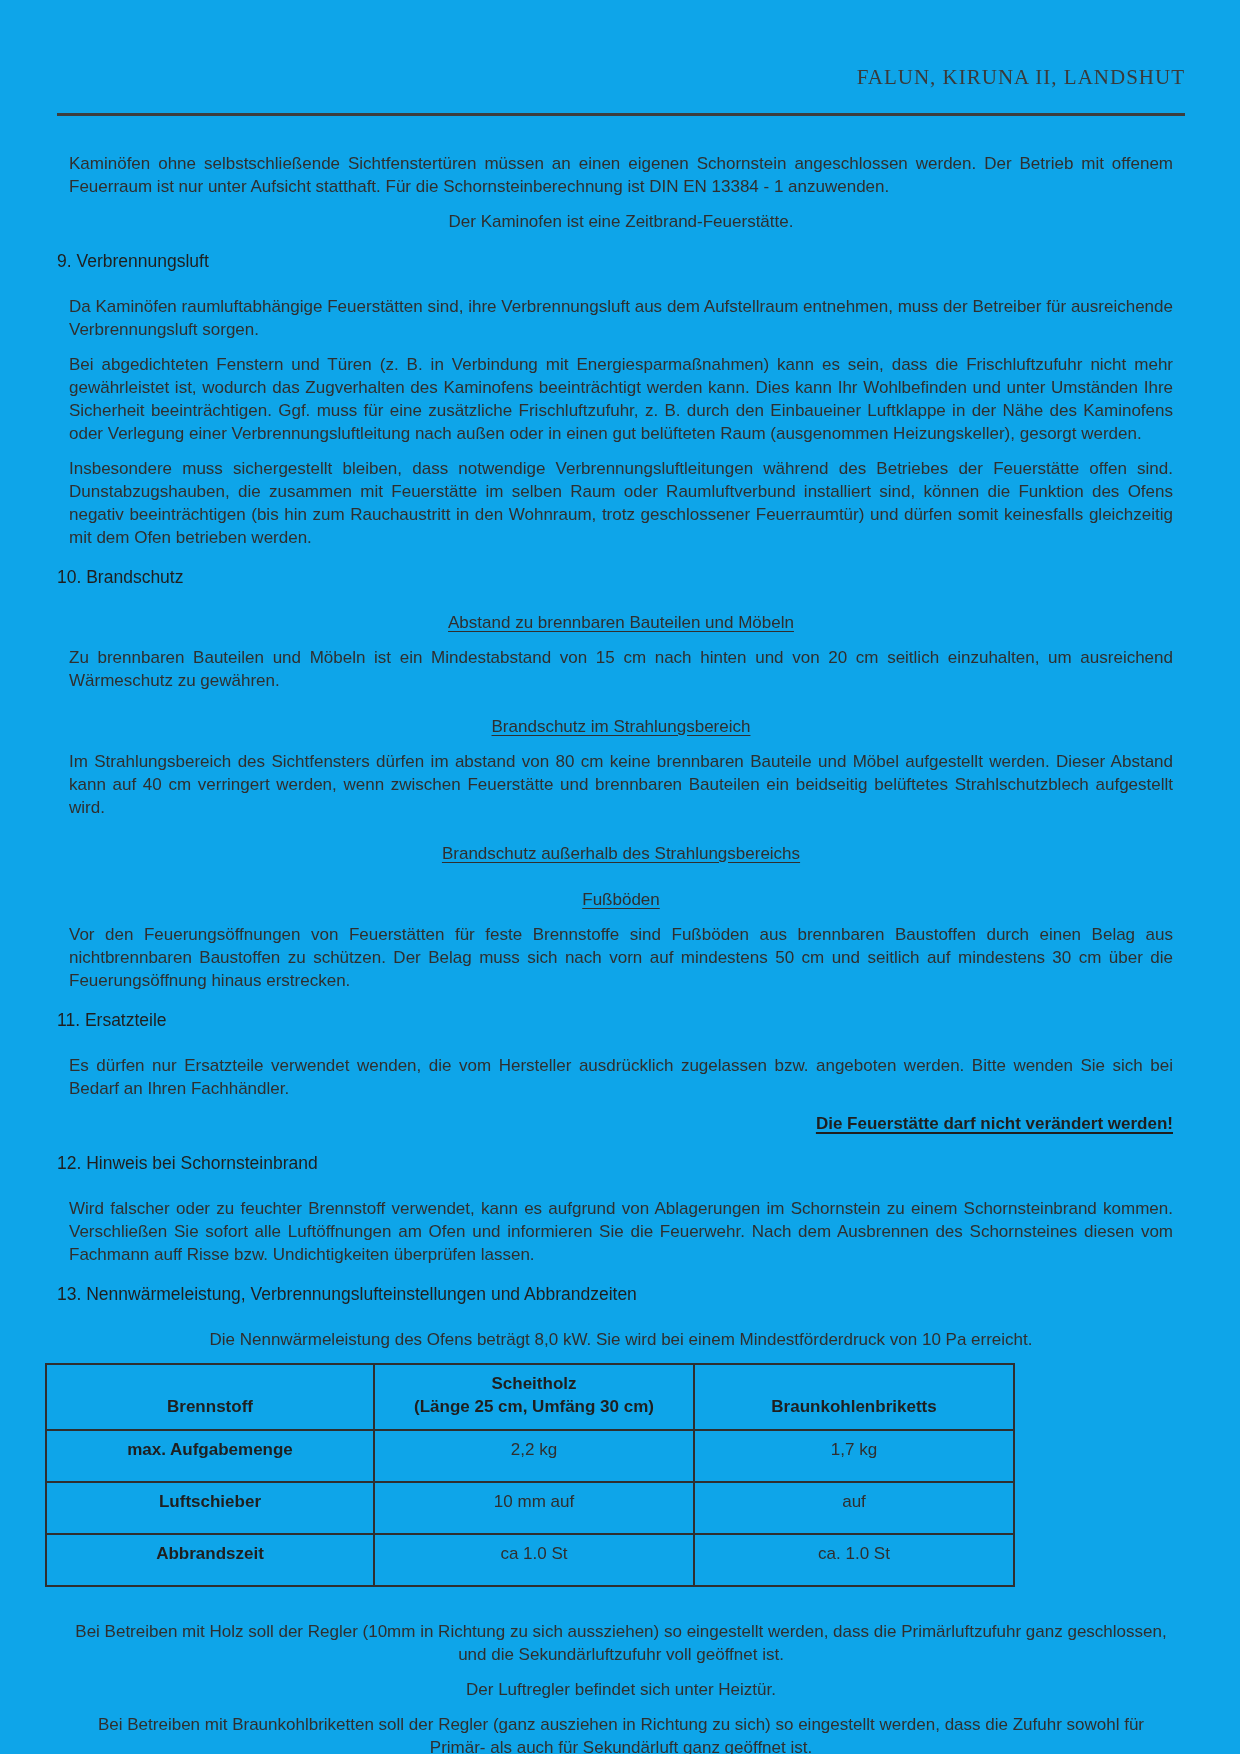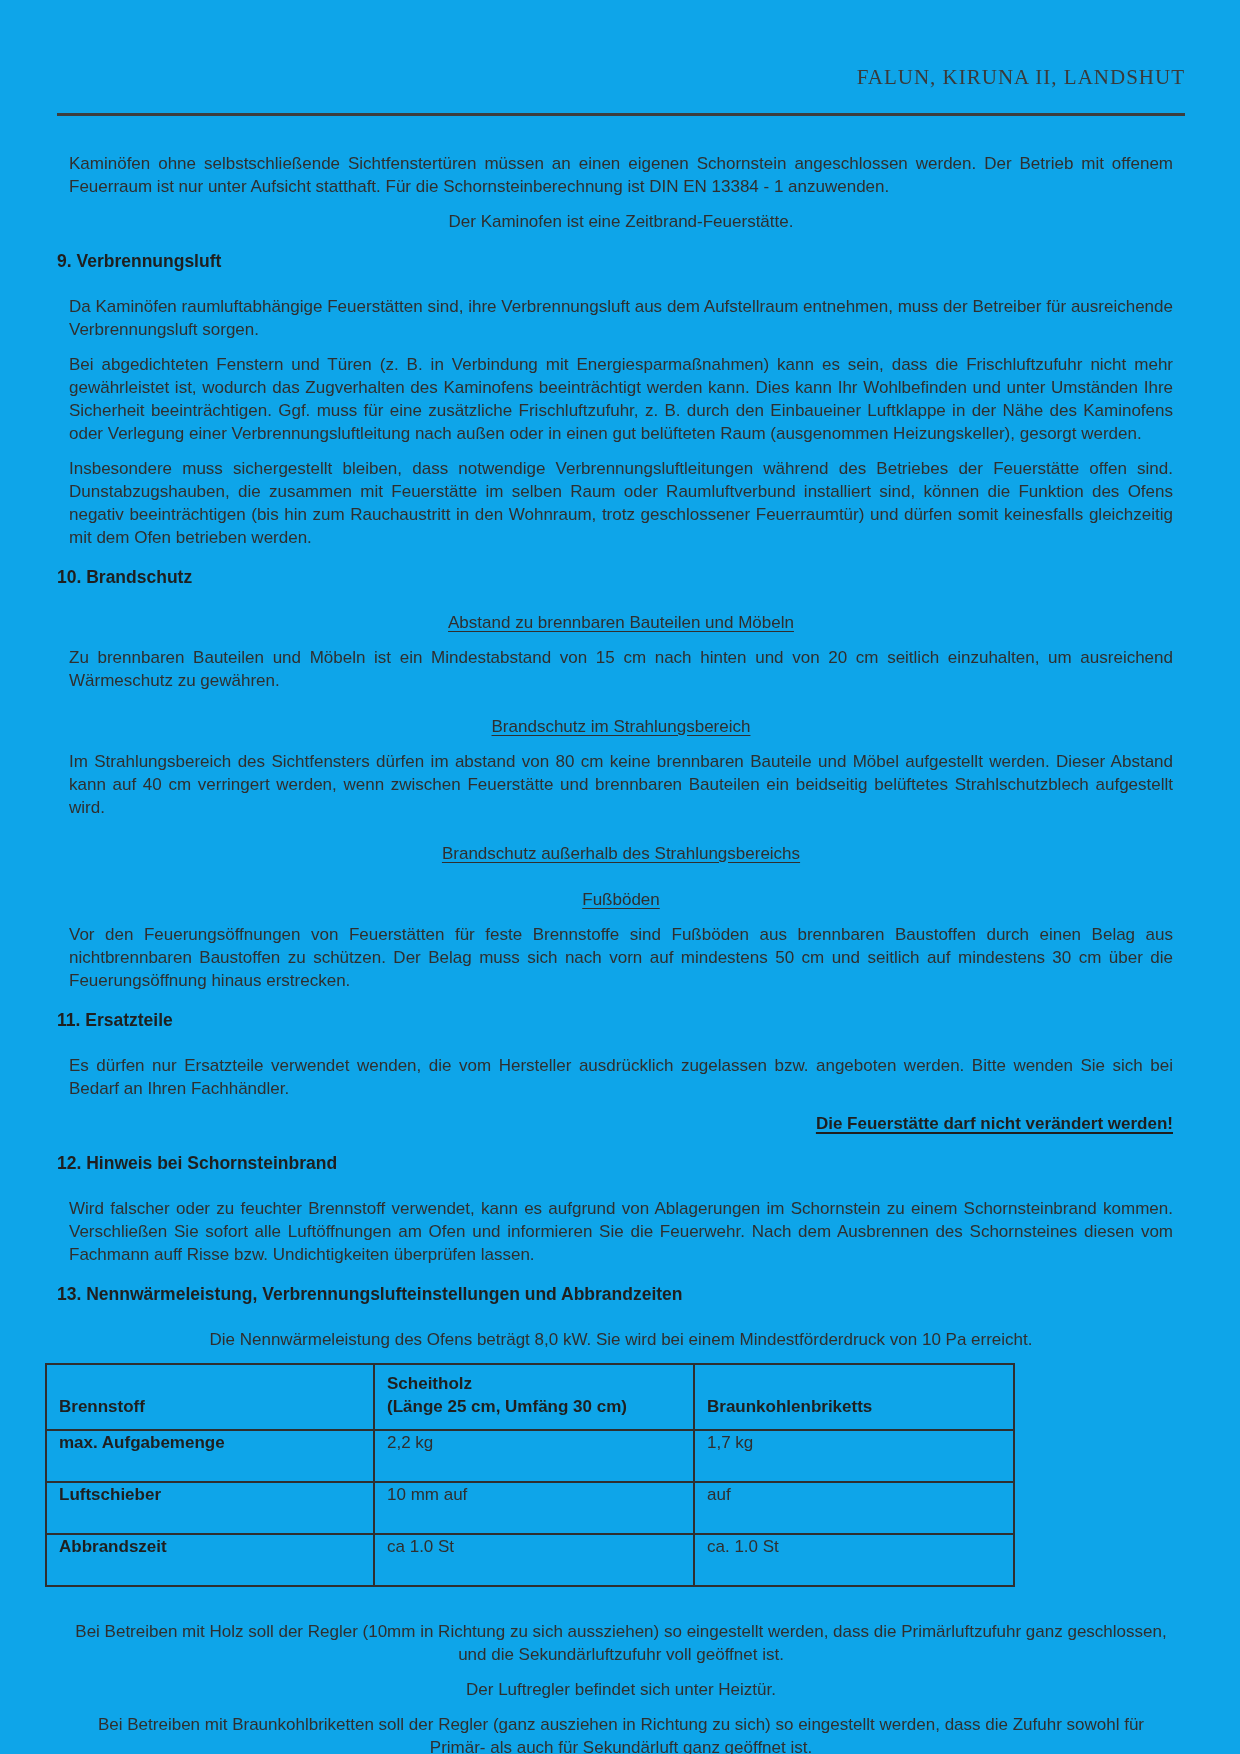--- a/index.html
+++ b/index.html
@@ -35,21 +35,21 @@
   .content {
     margin-top: 36px;
     font-size: 17px;
     line-height: 23px;
   }
   p { margin: 12px; text-align: justify; }
   p.no-justify { text-align: center; }
   h2 {
     font-size: 17.5px;
     line-height: 23px;
-    font-weight: bold;
+    font-weight: normal;
     color: #1f1f1f;
     margin: 17px 0 22px 0;
     text-align: left;
   }
   .subtitle {
     margin-top: 23px;
     text-decoration: underline;
     text-underline-offset: 3px;
     text-align: center;
   }
@@ -65,22 +65,22 @@
     border-collapse: collapse;
     margin: 8px 0 0 -12px;
     width: 968px;
     table-layout: fixed;
     font-size: 17px;
     line-height: 23px;
     color: #2f2f2f;
   }
   table.fuel-table th, table.fuel-table td {
     border: 2px solid #2f2f2f;
-    padding: 0 12px;
-    text-align: left;
+    padding: 7px 12px;
+    text-align: center;
   }
   table.fuel-table th {
     font-weight: bold;
     color: #1f1f1f;
     vertical-align: bottom;
     padding-bottom: 11px;
     height: 66px;
     box-sizing: border-box;
   }
   table.fuel-table td {

